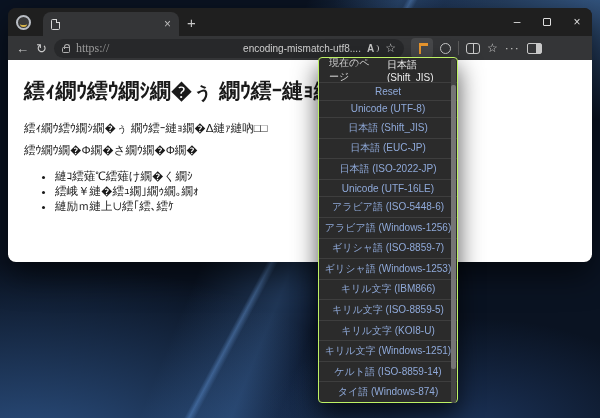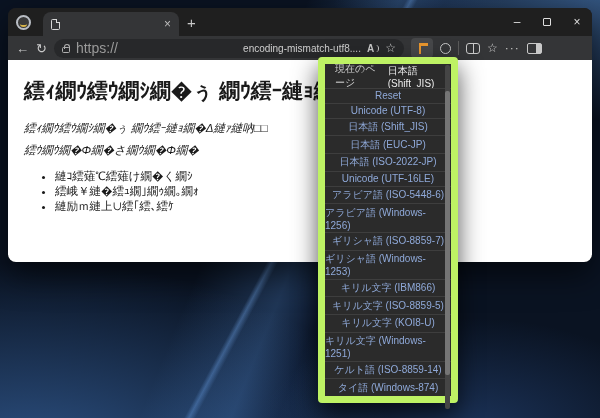--- a/index.html
+++ b/index.html
@@ -40,21 +40,21 @@
   .wc-max-glyph{ width:8px; height:8px; border:1.2px solid #dfdfdf; border-radius:1px; }
 
   .toolbar{ height:24px; background:#343537; display:flex; align-items:center; padding:0 8px; gap:7px; }
   .tb-icon{ color:#c9c9c9; font-size:13px; line-height:1; flex:0 0 auto; display:flex; align-items:center; justify-content:center; }
   .addressbar{
     width:350px; height:19px; background:#27282a; border-radius:10px;
     display:flex; align-items:center; padding:0 8px; gap:6px; flex:0 0 auto;
   }
   .lock{ width:8px; height:6px; border:1.1px solid #b0b0b0; border-radius:1.5px; position:relative; margin-top:3px; flex:0 0 auto; }
   .lock::before{ content:""; position:absolute; left:1px; top:-4px; width:4px; height:4px; border:1.1px solid #b0b0b0; border-bottom:none; border-radius:3px 3px 0 0; }
-  .scheme{ color:#9a9a9a; font-size:14px; }
+  .scheme{ color:#9a9a9a; font-size:12px;font-family:Liberation Serif, serif; }
   .url-text{ margin-left:auto; color:#cfcfcf; font-size:10px; white-space:nowrap;text-align:center; }
   .read-aloud{ display:flex; align-items:center; gap:1px; color:#c9c9c9; }
   .read-aloud .a{ font-size:10px; font-weight:bold; }
   .read-aloud .wave{ width:4px; height:7px; border-right:1.2px solid #c9c9c9; border-radius:0 5px 5px 0; }
   .star-glyph{ font-size:12px; color:#c9c9c9; }
   .ext-btn{ width:22px; height:20px; background:#47484a; border-radius:4px; display:flex; align-items:center; justify-content:center; flex:0 0 auto; }
   .charset-glyph{ width:12px; height:12px; position:relative; }
   .charset-glyph::before{ content:""; position:absolute; right:0; top:1px; width:9px; height:2.5px; background:var(--ext-orange,#e8962e); }
   .charset-glyph::after{ content:""; position:absolute; left:3px; top:3px; width:2.5px; height:9px; background:var(--ext-orange,#e8962e); }
   .ring{ width:11px; height:11px; border:1.4px solid #c9c9c9; border-radius:50%; }
@@ -63,28 +63,28 @@
   .split::after{ content:""; position:absolute; left:50%; top:0; width:1.3px; height:100%; background:#c9c9c9; }
   .dots{ font-size:12px; letter-spacing:1px; color:#c9c9c9; }
   .sidebar-ic{ width:15px; height:11px; border:1.3px solid #c9c9c9; border-radius:2px; position:relative; }
   .sidebar-ic::after{ content:""; position:absolute; right:0; top:0; width:5px; height:100%; background:#c9c9c9; }
 
   .page{
     position:absolute; left:0; top:52px; right:0; bottom:0;
     background:#ffffff; color:#1a1a1a; padding:16px 16px 0 16px; overflow:hidden;
   }
   .page h1{ font-size:21px; font-weight:bold; white-space:nowrap; margin-bottom:16px; }
-  .page p{ font-size:11.5px; line-height:14px; margin-bottom:8px; white-space:nowrap;font-style:italic; }
+  .page p{ font-size:11.5px; line-height:14px; margin-bottom:8px; white-space:nowrap; }
   .page ul{ margin:12px 0 0 31px; }
   .page li{ font-size:11.5px; line-height:15px; white-space:nowrap; }
 
   
   .popup{
     position:absolute; left:318px; top:57px; width:140px; height:346px;
-    background:#2b2b2b; border:7px solid #bef264; border-radius:4px;
+    background:#2b2b2b; border:1px solid #bef264; border-radius:4px;
     box-shadow:0 10px 24px rgba(0,0,0,.68);
     z-index:10; display:flex; flex-direction:column;
   }
   .popup-header{
     height:24px; flex:0 0 auto; display:flex; align-items:center;
     padding:0 10px; gap:12px; font-size:10px;
   }
   .popup-header .lbl{ color:#cfcfcf; }
   .popup-header .val{ color:#ececec; }
   .enc-row, .reset-row{

